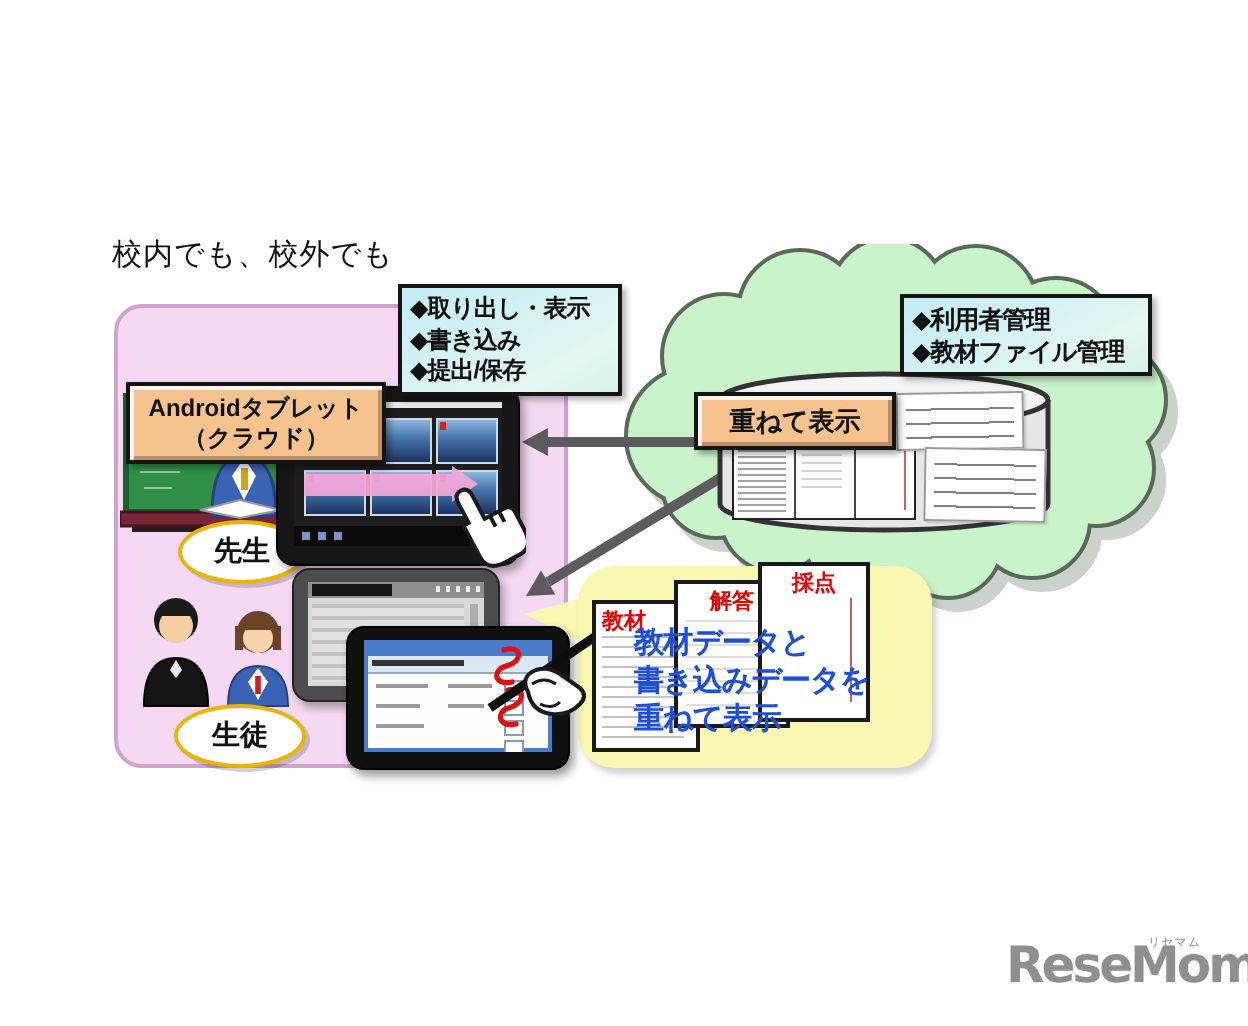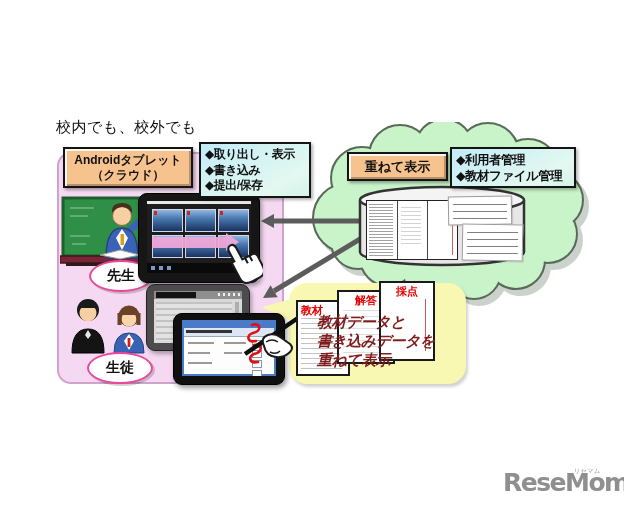--- a/index.html
+++ b/index.html
@@ -11,21 +11,21 @@
   .heading{left:56px;top:118px;font-size:15px;font-weight:normal;letter-spacing:0.5px;z-index:2;}
 
   
   .pink-panel{left:57px;top:152px;width:223px;height:228px;background:#f5d9f2;
               border:2px solid #cfa3cb;border-radius:14px;z-index:1;}
 
   
   .box3d{background:#f6c28e;border:2px solid #141414;
          box-shadow:inset 2px 2px 0 rgba(255,255,255,.85),inset -2px -2px 0 rgba(0,0,0,.25),2px 2px 3px rgba(0,0,0,.35);
          display:flex;flex-direction:column;align-items:center;justify-content:center;
-         font-weight:bold;z-index:6;text-align:center;}
+         font-weight:bold;z-index:6;text-align:center;margin-top:44px;}
   .android-box{left:63px;top:147px;width:126px;height:37px;font-size:12px;line-height:15px;}
   .cloud-box{left:347px;top:152px;width:97px;height:25px;font-size:13px;}
 
   
   .cyanbox{background:linear-gradient(150deg,#c2ecf7 0%,#e3f8f0 75%,#d6f3e9 100%);
            border:2px solid #141414;box-shadow:2px 2px 3px rgba(0,0,0,.3);
            font-weight:bold;z-index:6;padding:3px 4px 2px 4px;}
   .features-box{left:199px;top:142px;width:100px;font-size:12px;line-height:15.5px;letter-spacing:-0.5px;}
   .cloudfeat-box{left:450px;top:147px;width:114px;font-size:12.5px;line-height:16px;letter-spacing:-0.5px;}
 
@@ -48,21 +48,21 @@
   .note{background:#fff;border:1px solid #9a9a9a;z-index:4;box-shadow:1px 1px 1px rgba(0,0,0,.15);}
   .note1{left:448px;top:196px;width:62px;height:27px;transform:rotate(-1deg);}
   .note2{left:462px;top:224px;width:59px;height:35px;transform:rotate(1deg);}
   .scribble-lines{position:absolute;left:4px;right:4px;top:4px;bottom:4px;
      background:repeating-linear-gradient(to bottom,transparent 0,transparent 3px,#555 3px,#555 4px,transparent 4px,transparent 7px);
      opacity:.75;}
 
   
   .teacher-svg{left:60px;top:196px;width:128px;height:74px;z-index:4;}
   .students-svg{left:64px;top:297px;width:94px;height:58px;z-index:4;}
-  .role-ellipse{background:#fff;border:2px solid #ec4899;border-radius:50%;
+  .role-ellipse{background:#fff;border:2px solid #eab308;border-radius:50%;
      display:flex;align-items:center;justify-content:center;font-size:14px;font-weight:bold;
      box-shadow:2px 2px 0 rgba(0,0,0,.18);z-index:4;}
   .teacher-label{left:89px;top:260px;width:60px;height:28px;}
   .student-label{left:87px;top:352px;width:62px;height:28px;text-align:right;}
 
   
   .tablet{border-radius:9px;z-index:4;}
   .teacher-tablet{left:138px;top:193px;width:120px;height:88px;background:#161616;
      border:1px solid #000;box-shadow:2px 3px 4px rgba(0,0,0,.35);}
   .t-screen{position:absolute;left:8px;top:7px;right:8px;bottom:9px;background:#1d1d1d;overflow:hidden;}
@@ -111,21 +111,21 @@
   .page1 .pcontent{position:absolute;left:3px;right:6px;top:16px;bottom:4px;
      background:repeating-linear-gradient(to bottom,#9a9a9a 0,#9a9a9a 1px,transparent 1px,transparent 5px);opacity:.6;}
   .page2{left:337px;top:290px;width:54px;height:70px;z-index:9;text-align:center;}
   .page2 .plabel{left:50%;transform:translateX(-50%);top:1px;}
   .page2 .pcontent{position:absolute;left:4px;right:4px;top:18px;bottom:6px;
      background:repeating-linear-gradient(to bottom,#bdbdbd 0,#bdbdbd 1px,transparent 1px,transparent 6px);opacity:.5;}
   .page3{left:379px;top:281px;width:52px;height:76px;z-index:10;}
   .page3 .plabel{left:50%;transform:translateX(-50%);top:1px;}
   .page3 .redline{position:absolute;right:7px;top:16px;bottom:8px;width:1.5px;background:#d05858;}
   .overlay-caption{left:317px;top:312px;width:152px;z-index:11;font-size:15px;font-weight:bold;
-     line-height:19px;letter-spacing:-0.5px;color:#7f1d1d;font-style:italic;}
+     line-height:19px;letter-spacing:-0.5px;color:#1d4ed8;}
 
   
   .logo{left:503px;top:468px;width:120px;height:36px;z-index:2;}
   .logo .word{font-size:25px;font-weight:bold;color:#8f8f8f;letter-spacing:-1.5px;
      font-family:"DejaVu Sans",sans-serif;}
   .logo .ruby{position:absolute;left:71px;top:-1px;font-size:6px;color:#8f8f8f;letter-spacing:0.5px;}
 </style>
 </head>
 <body>
 

